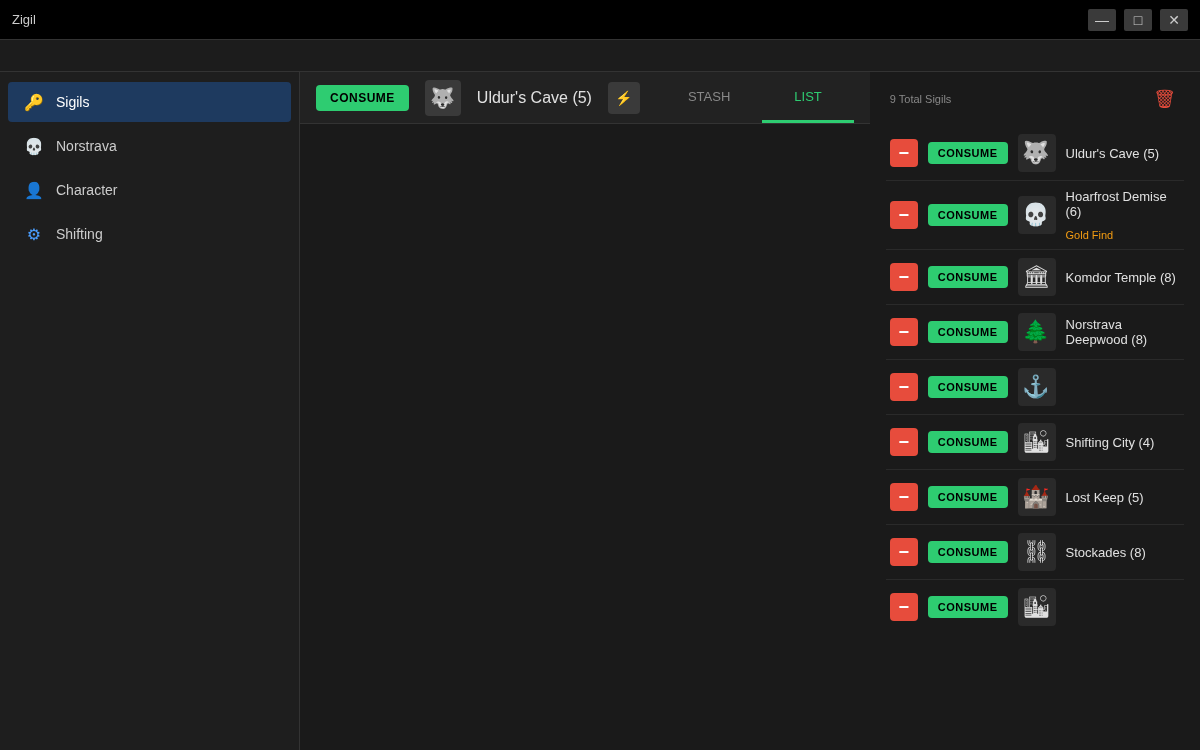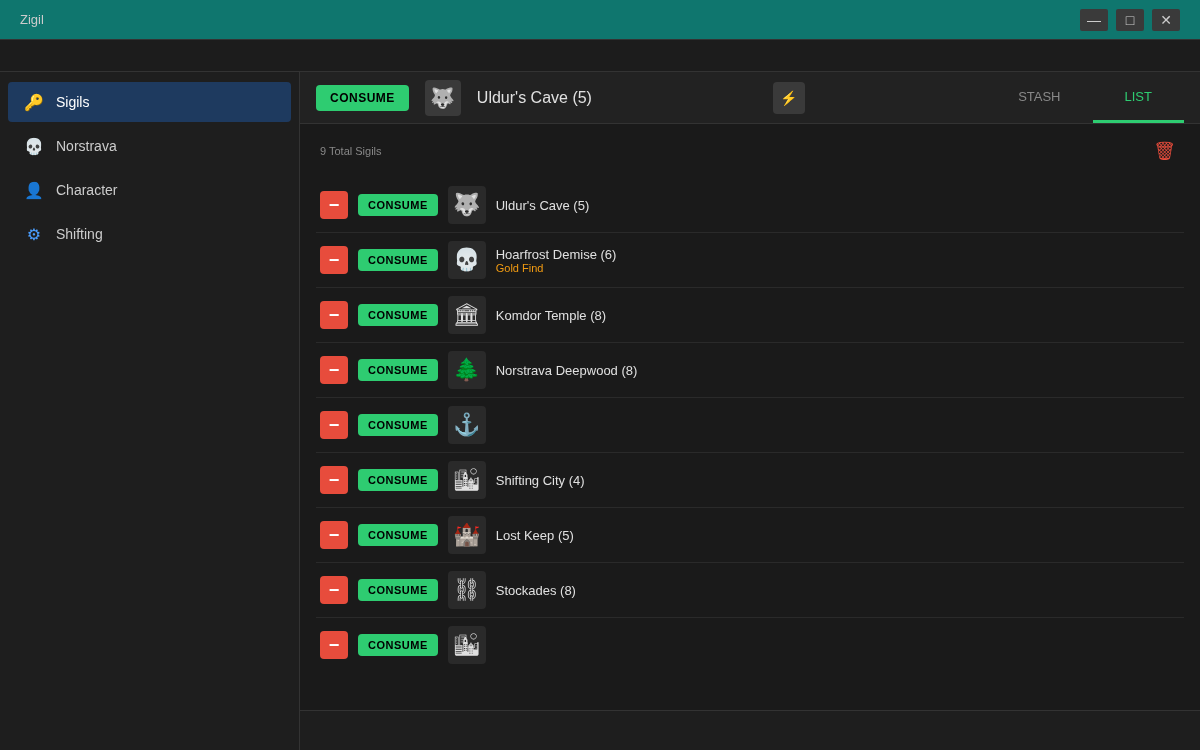--- a/index.html
+++ b/index.html
@@ -7,25 +7,25 @@
       background: #1a1a1a;
       font-family: 'Segoe UI', Arial, sans-serif;
       color: #e0e0e0;
       width: 1200px;
       height: 750px;
       overflow: hidden;
     }
 
     
     .title-bar {
-      background: #0f766e;
+      background: #000000;
       height: 40px;
       display: flex;
       align-items: center;
-      padding: 0 20px;
+      padding: 0 12px;
       border-bottom: 1px solid #333;
       user-select: none;
     }
     .title-bar-title {
       font-size: 13px;
       color: #ccc;
       flex: 1;
     }
     .title-bar-controls {
       display: flex;
@@ -93,21 +93,21 @@
     .sidebar-label {
       font-size: 14px;
       color: #ccc;
     }
     .sidebar-item.active .sidebar-label { color: #fff; }
 
     
     .content {
       flex: 1;
       display: flex;
-      flex-direction: column;
+      flex-direction: row;
       background: #1a1a1a;
       overflow: hidden;
     }
 
     
     .action-bar {
       background: #222;
       border-bottom: 1px solid #333;
       display: flex;
       align-items: center;
@@ -253,21 +253,21 @@
     .sigil-info {
       flex: 1;
     }
     .sigil-name {
       font-size: 13px;
       color: #e0e0e0;
     }
     .sigil-affix {
       font-size: 11px;
       color: #f39c12;
-      margin-top: 0;
+      margin-top: 10px;
     }
 
     
     .list-area::-webkit-scrollbar { width: 6px; }
     .list-area::-webkit-scrollbar-track { background: #1a1a1a; }
     .list-area::-webkit-scrollbar-thumb { background: #444; border-radius: 3px; }
 
     
     .bottom-scroll {
       height: 40px;

